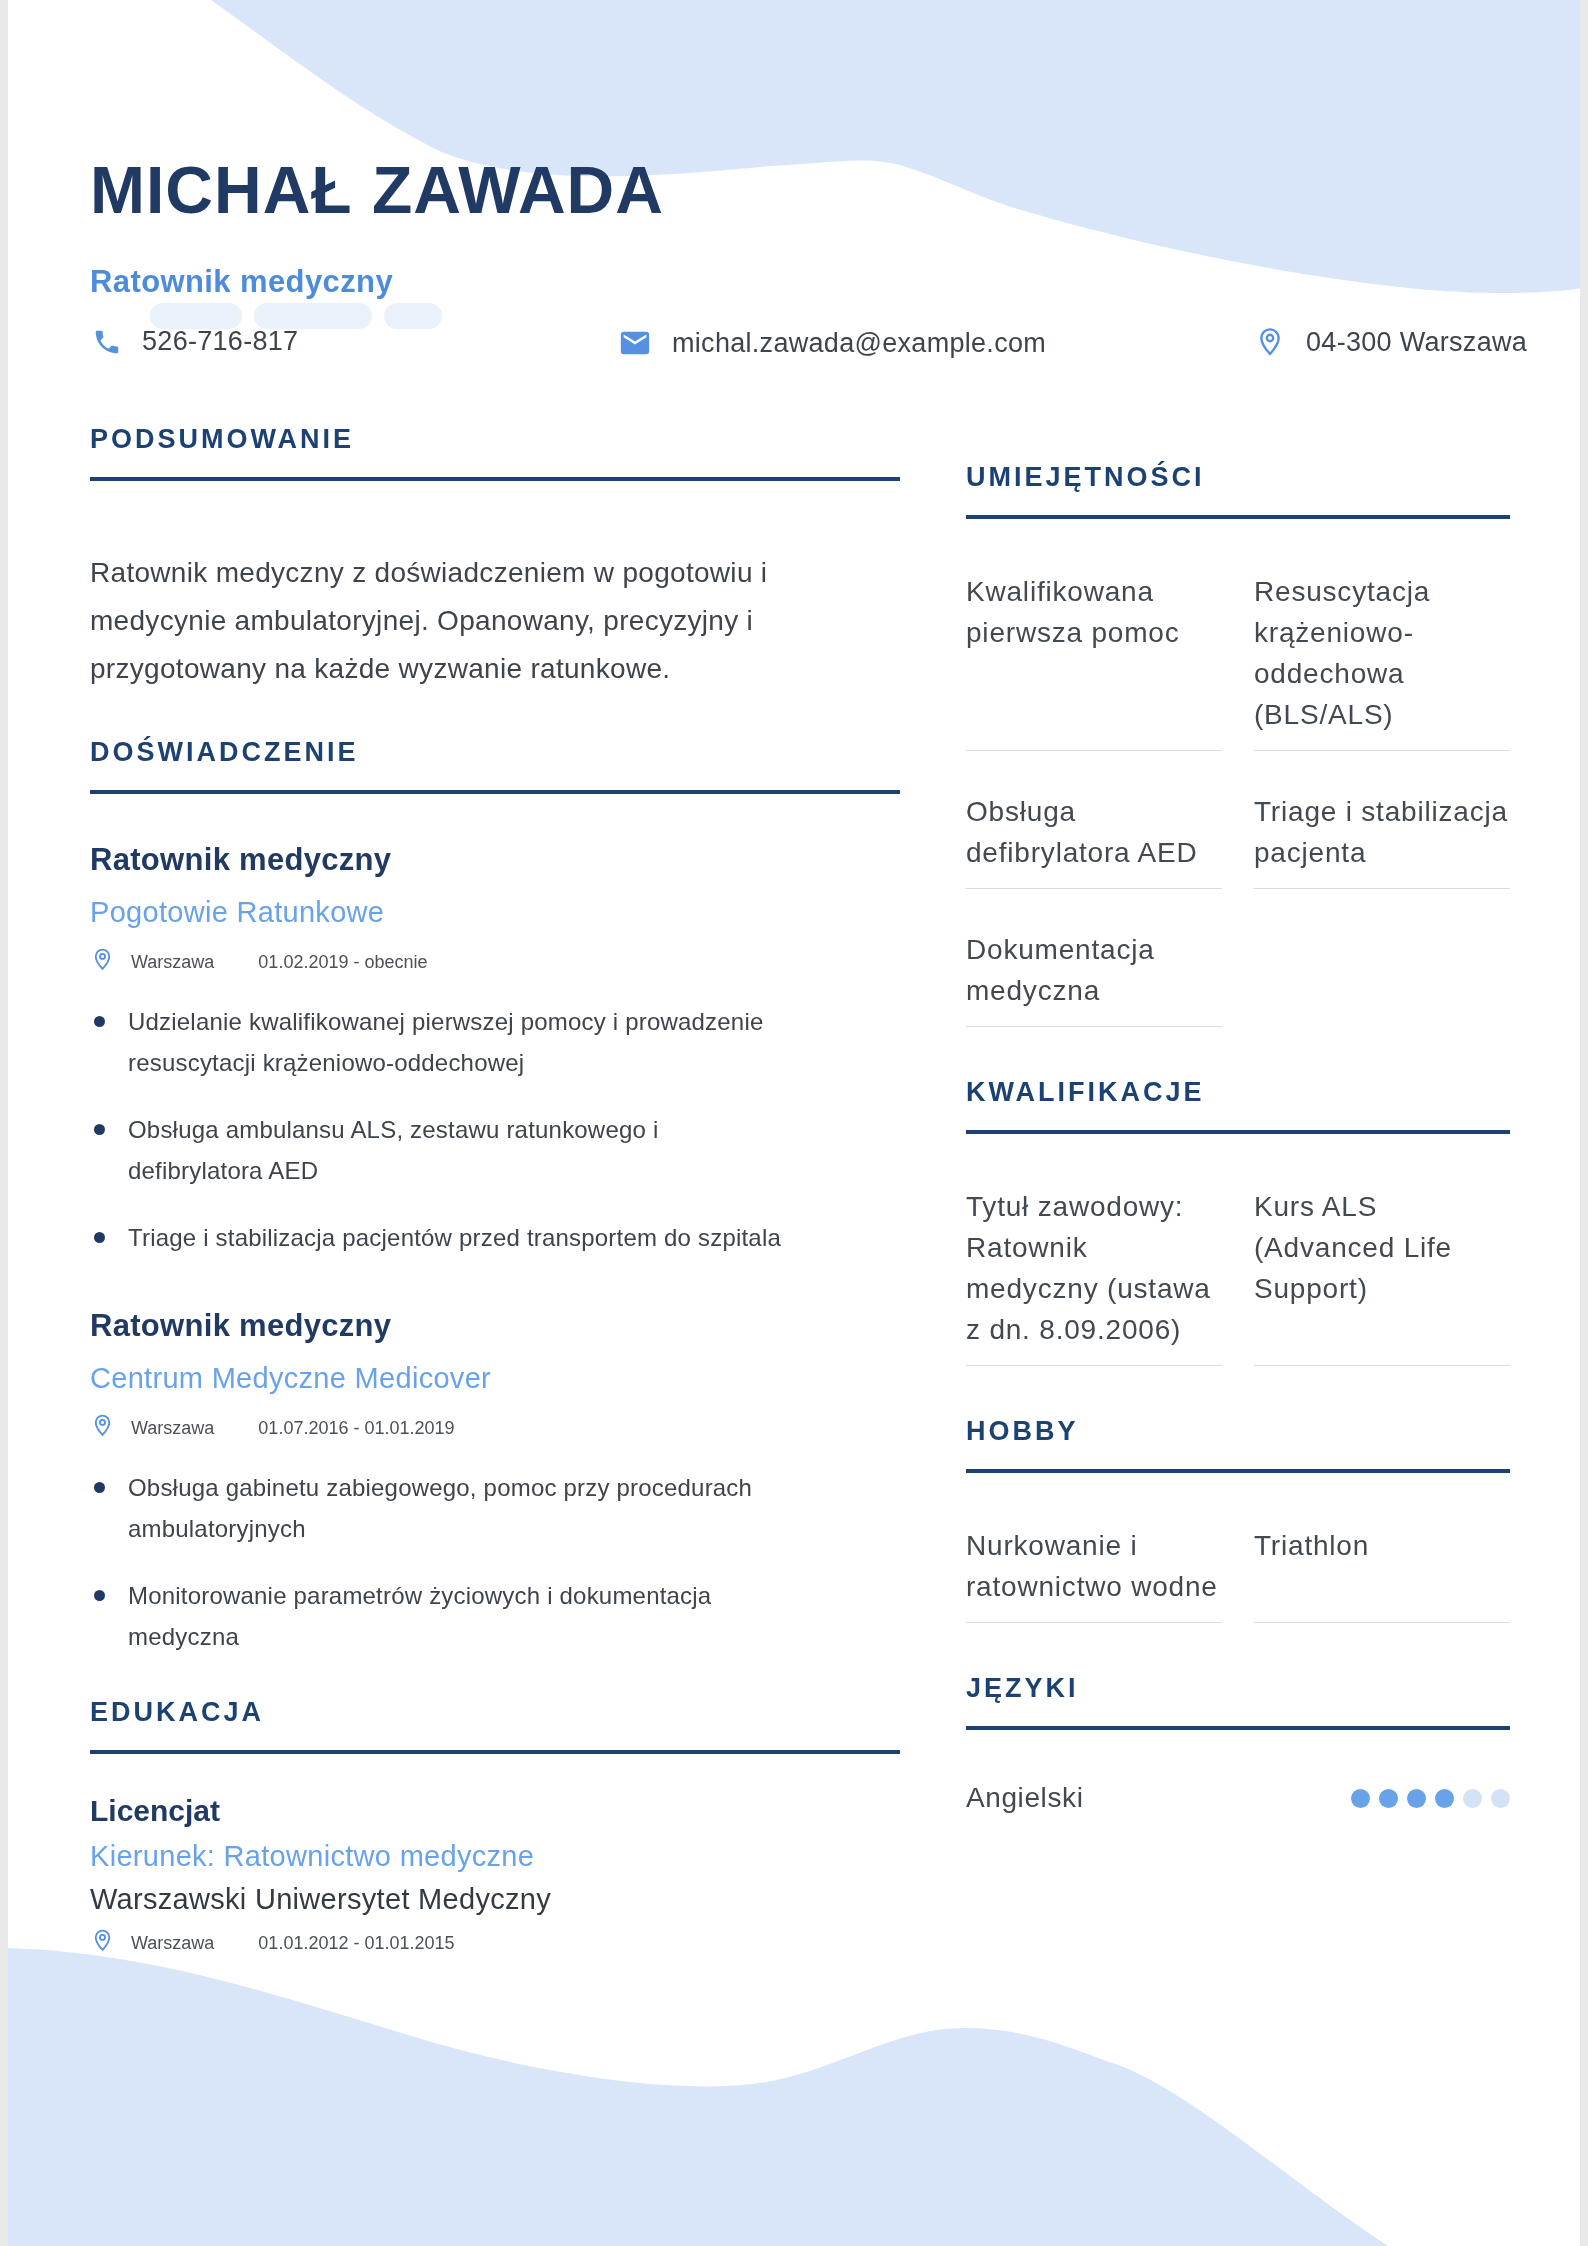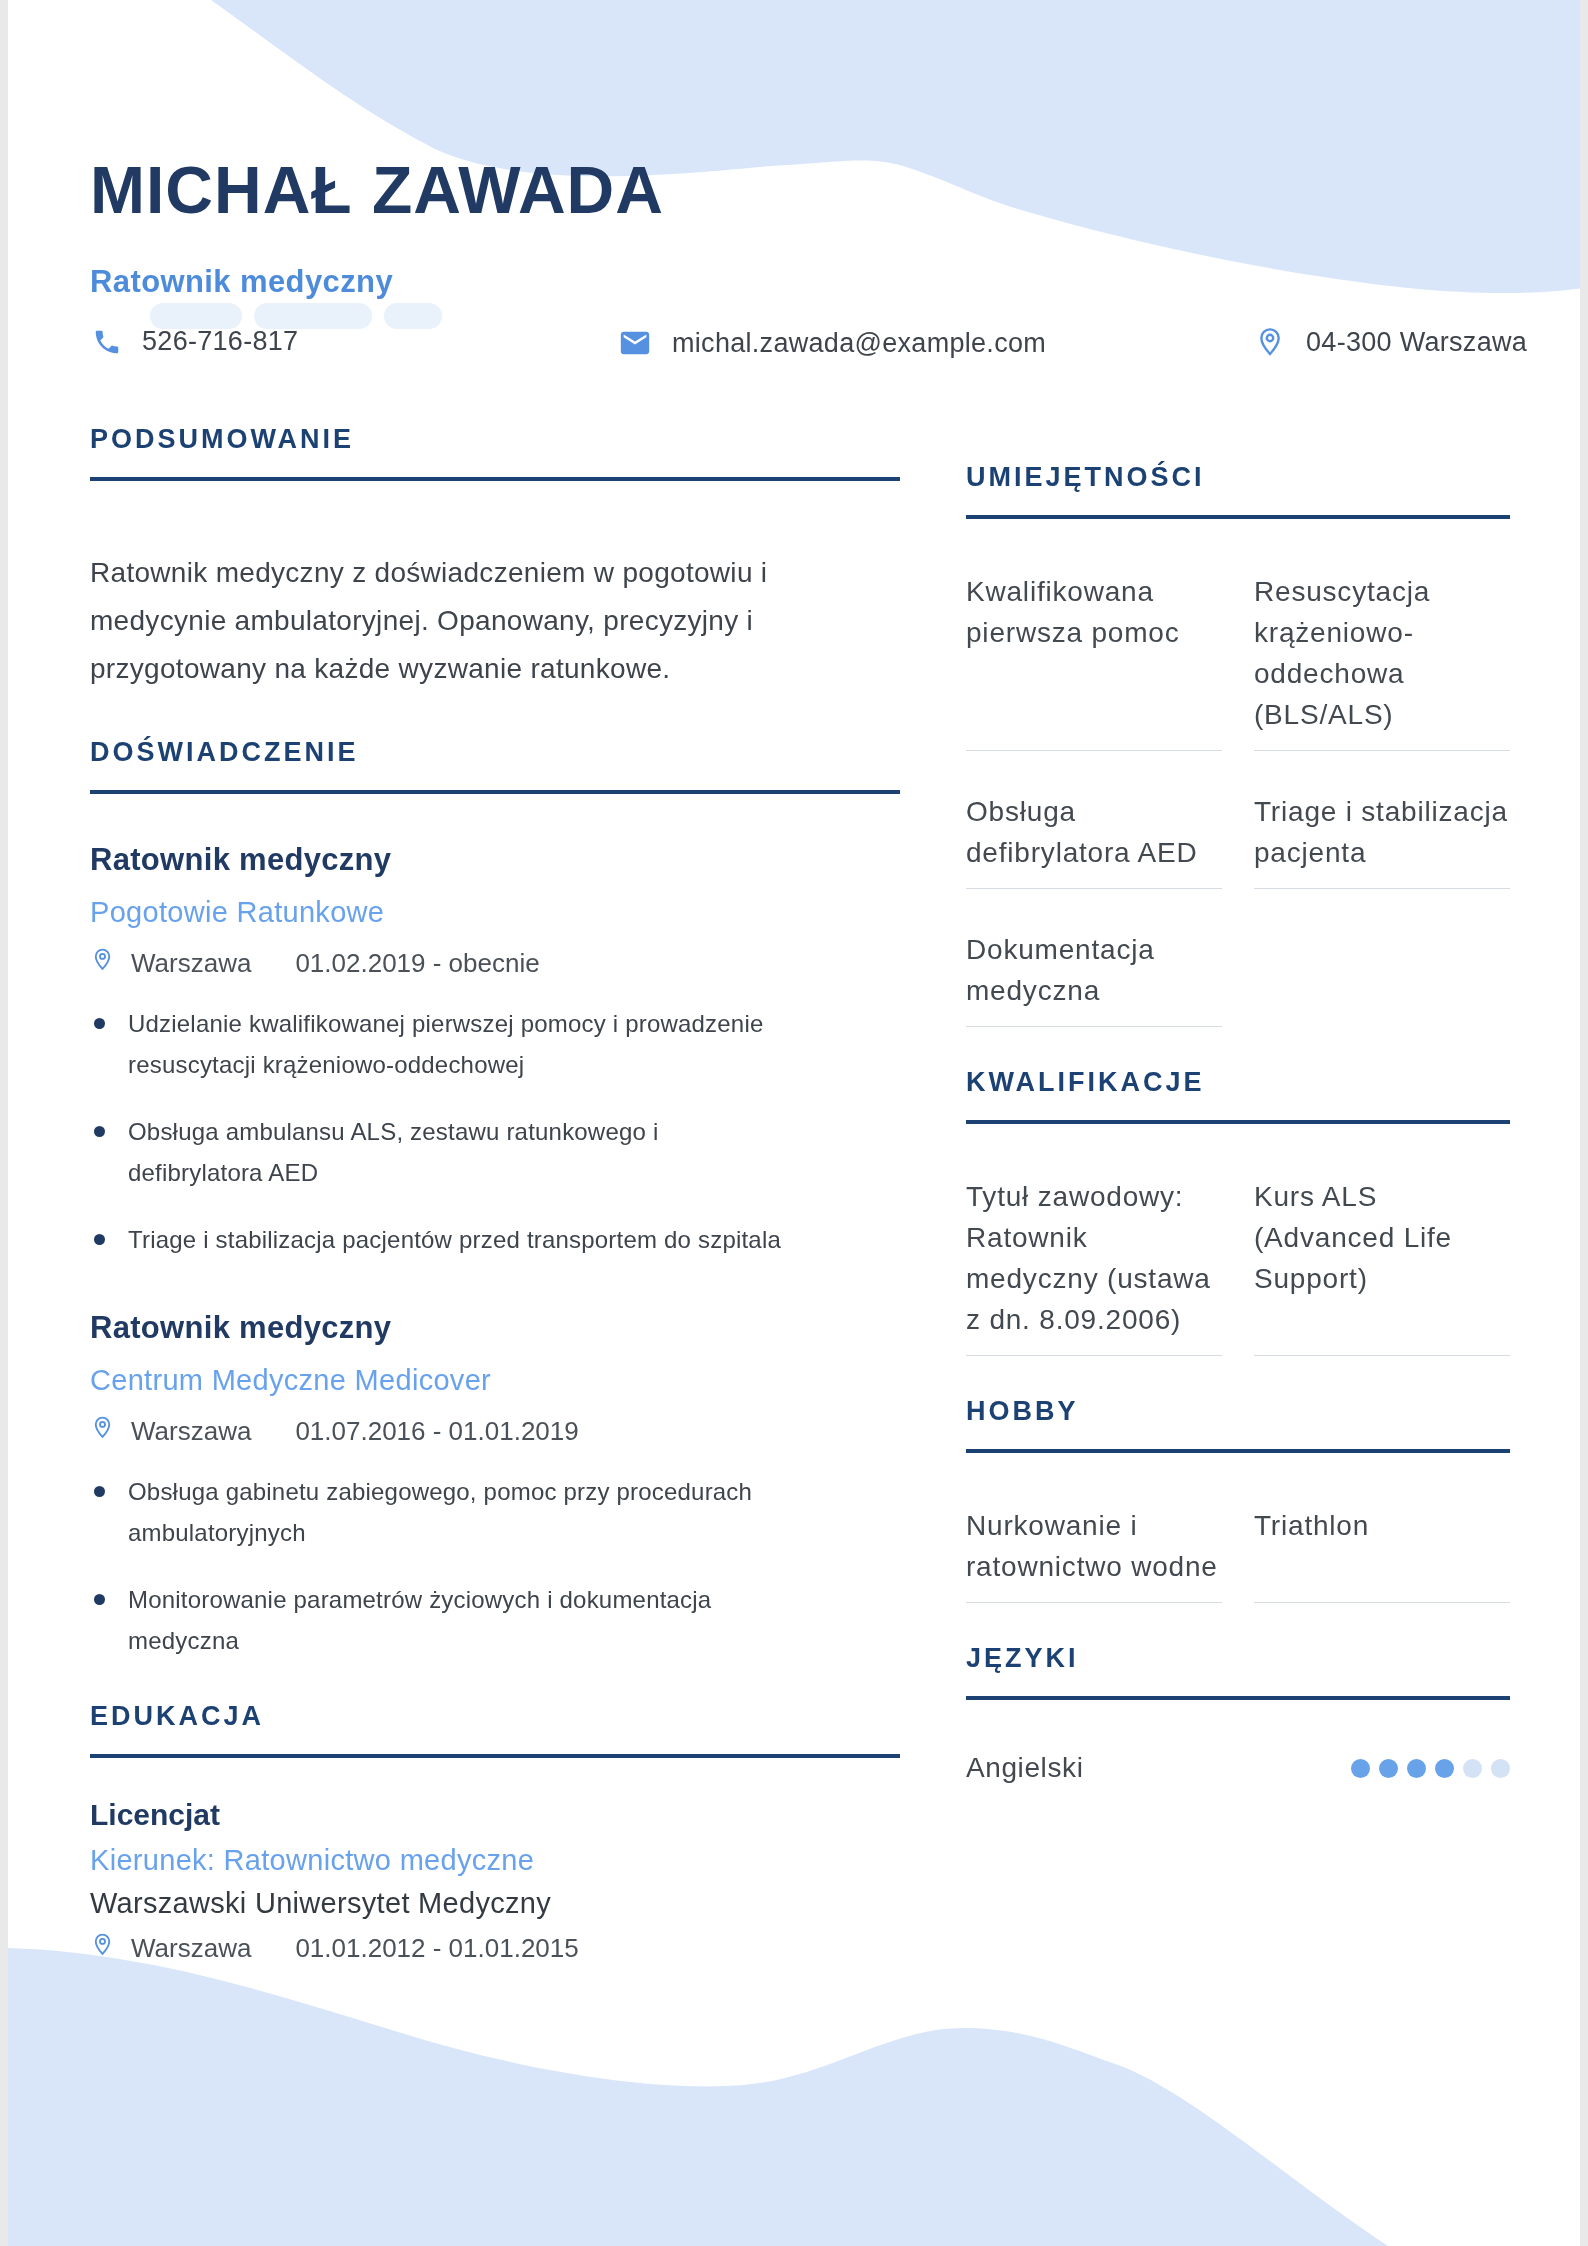--- a/index.html
+++ b/index.html
@@ -68,38 +68,38 @@
   .rule{height:4px;background:var(--navy-head);margin-top:22px;}
 
   
   .left-col{position:absolute;left:82px;top:424px;width:810px;}
   .summary-text{margin-top:68px;width:778px;font-size:28px;line-height:48px;letter-spacing:.3px;color:var(--body);}
   .block-exp{margin-top:44px;}
   .job{margin-top:48px;}
   .job + .job{margin-top:50px;}
   .job-title{font-size:31px;font-weight:700;color:var(--navy-dark);letter-spacing:.3px;}
   .company{margin-top:18px;font-size:29px;color:var(--blue-text);letter-spacing:.3px;}
-  .meta-row{margin-top:18px;display:flex;align-items:center;gap:16px;font-size:26px;color:var(--meta);}
+  .meta-row{margin-top:18px;display:flex;align-items:center;gap:16px;font-size:18px;color:var(--meta);}
   .meta-row .dates{margin-left:28px;}
   .bullets{margin-top:24px;list-style:none;width:700px;}
   .bullets li{position:relative;padding-left:38px;font-size:24px;line-height:41px;color:var(--body);letter-spacing:.2px;}
   .bullets li + li{margin-top:26px;}
   .bullets li::before{
     content:"";position:absolute;left:4px;top:15px;width:11px;height:11px;border-radius:50%;
     background:var(--navy-dark);
   }
   .block-edu{margin-top:40px;}
   .degree{margin-top:40px;font-size:30px;font-weight:700;color:var(--navy-dark);}
   .field{margin-top:12px;font-size:29px;color:var(--blue-text);letter-spacing:.3px;}
   .school{margin-top:10px;font-size:29px;color:#333a42;letter-spacing:.3px;}
   .block-edu .meta-row{margin-top:12px;}
 
   
   .right-col{position:absolute;left:958px;top:462px;width:544px;}
-  .rsec + .rsec{margin-top:40px;}
+  .rsec + .rsec{margin-top:50px;}
   .cell-grid{
     margin-top:52px;display:grid;grid-template-columns:1fr 1fr;
     column-gap:32px;row-gap:40px;
   }
   .cell{
     font-size:28px;line-height:41px;letter-spacing:.8px;color:#434950;
     border-bottom:1px solid var(--divider);padding-bottom:15px;
   }
   .cell.empty{border-bottom:none;}
   .lang-row{

